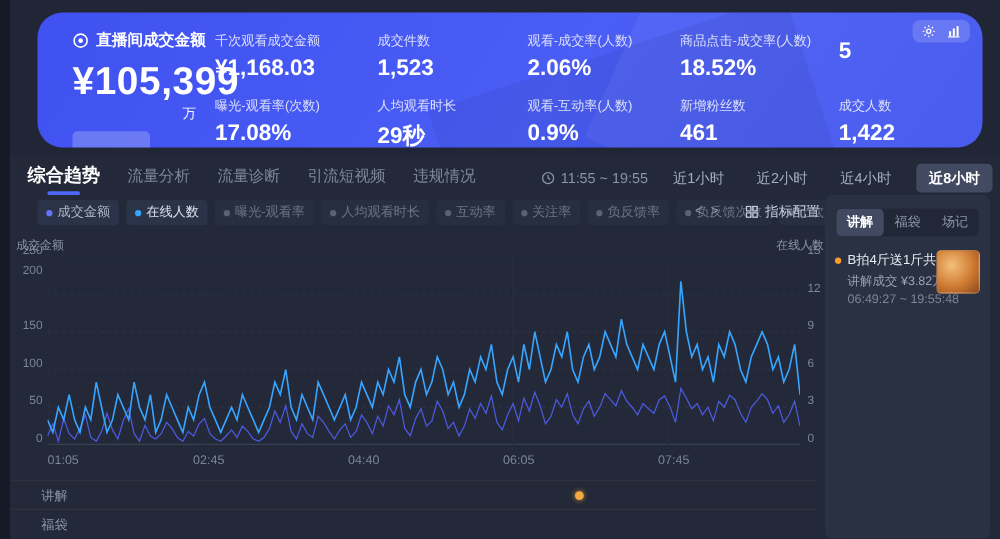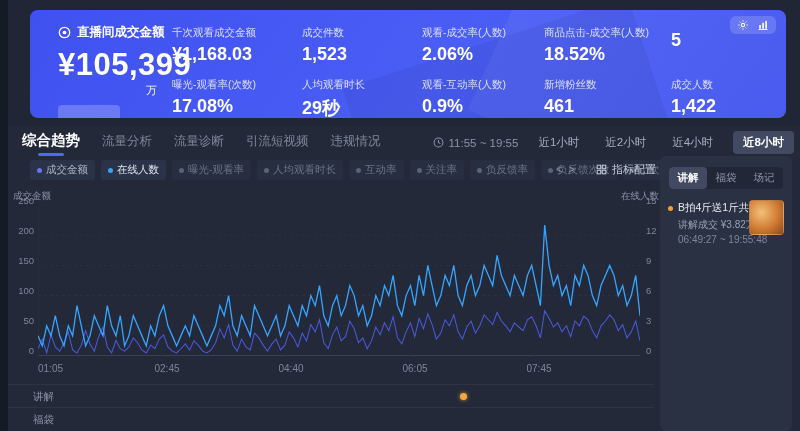--- a/index.html
+++ b/index.html
@@ -5,21 +5,21 @@
   html,body{margin:0;padding:0;}
   body{
     width:800px;height:431px;position:relative;overflow:hidden;
     background:#202635;font-family:"Liberation Sans",sans-serif;
     -webkit-font-smoothing:antialiased;
   }
   .left-strip{position:absolute;left:0;top:0;width:8px;height:431px;background:#141a26;}
   .main-bg{position:absolute;left:8px;top:125px;width:792px;height:306px;background:#232938;}
 
   
-  .banner{position:absolute;left:30px;top:10px;width:756px;height:108px;border-radius:8px;
+  .banner{position:absolute;left:30px;top:10px;width:756px;height:108px;border-radius:20px;
     background:linear-gradient(125deg,#3f51f0 0%,#4a5ef5 55%,#4154ef 100%);color:#fff;overflow:hidden;}
   .banner::before{content:"";position:absolute;right:-60px;top:-80px;width:340px;height:260px;
     background:rgba(255,255,255,0.05);transform:rotate(24deg);}
   .banner::after{content:"";position:absolute;right:120px;bottom:-120px;width:300px;height:200px;
     background:rgba(0,0,30,0.06);transform:rotate(-18deg);}
   .banner-left{position:absolute;left:28px;top:14px;width:130px;z-index:2;}
   .banner-title{display:flex;align-items:center;gap:6px;font-size:12.5px;font-weight:bold;}
   .banner-amount{font-size:31px;font-weight:800;letter-spacing:0.5px;margin-top:8px;line-height:1;}
   .banner-unit{font-size:11px;opacity:.95;margin:3px 0 0 88px;}
   .goal-btn{display:inline-block;margin-top:7px;padding:19px 10px;font-size:10.5px;
@@ -250,21 +250,21 @@
       </svg>
   </span>
   <span>指标配置</span>
 </div>
 
 <div class="axis-title" style="left:13px;top:190px;">成交金额</div>
 <div class="axis-title" style="left:621px;top:190px;">在线人数</div>
 
 <div class="yticks-left">
   <span class="ytick" style="top:0px;">250</span>
-  <span class="ytick" style="top:30px;">200</span>
+  <span class="ytick" style="top:16px;">200</span>
   <span class="ytick" style="top:60px;">150</span>
   <span class="ytick" style="top:90px;">100</span>
   <span class="ytick" style="top:120px;">50</span>
   <span class="ytick" style="top:150px;">0</span>
 </div>
 <div class="yticks-right">
   <span class="ytick" style="top:0px;">15</span>
   <span class="ytick" style="top:30px;">12</span>
   <span class="ytick" style="top:60px;">9</span>
   <span class="ytick" style="top:90px;">6</span>

